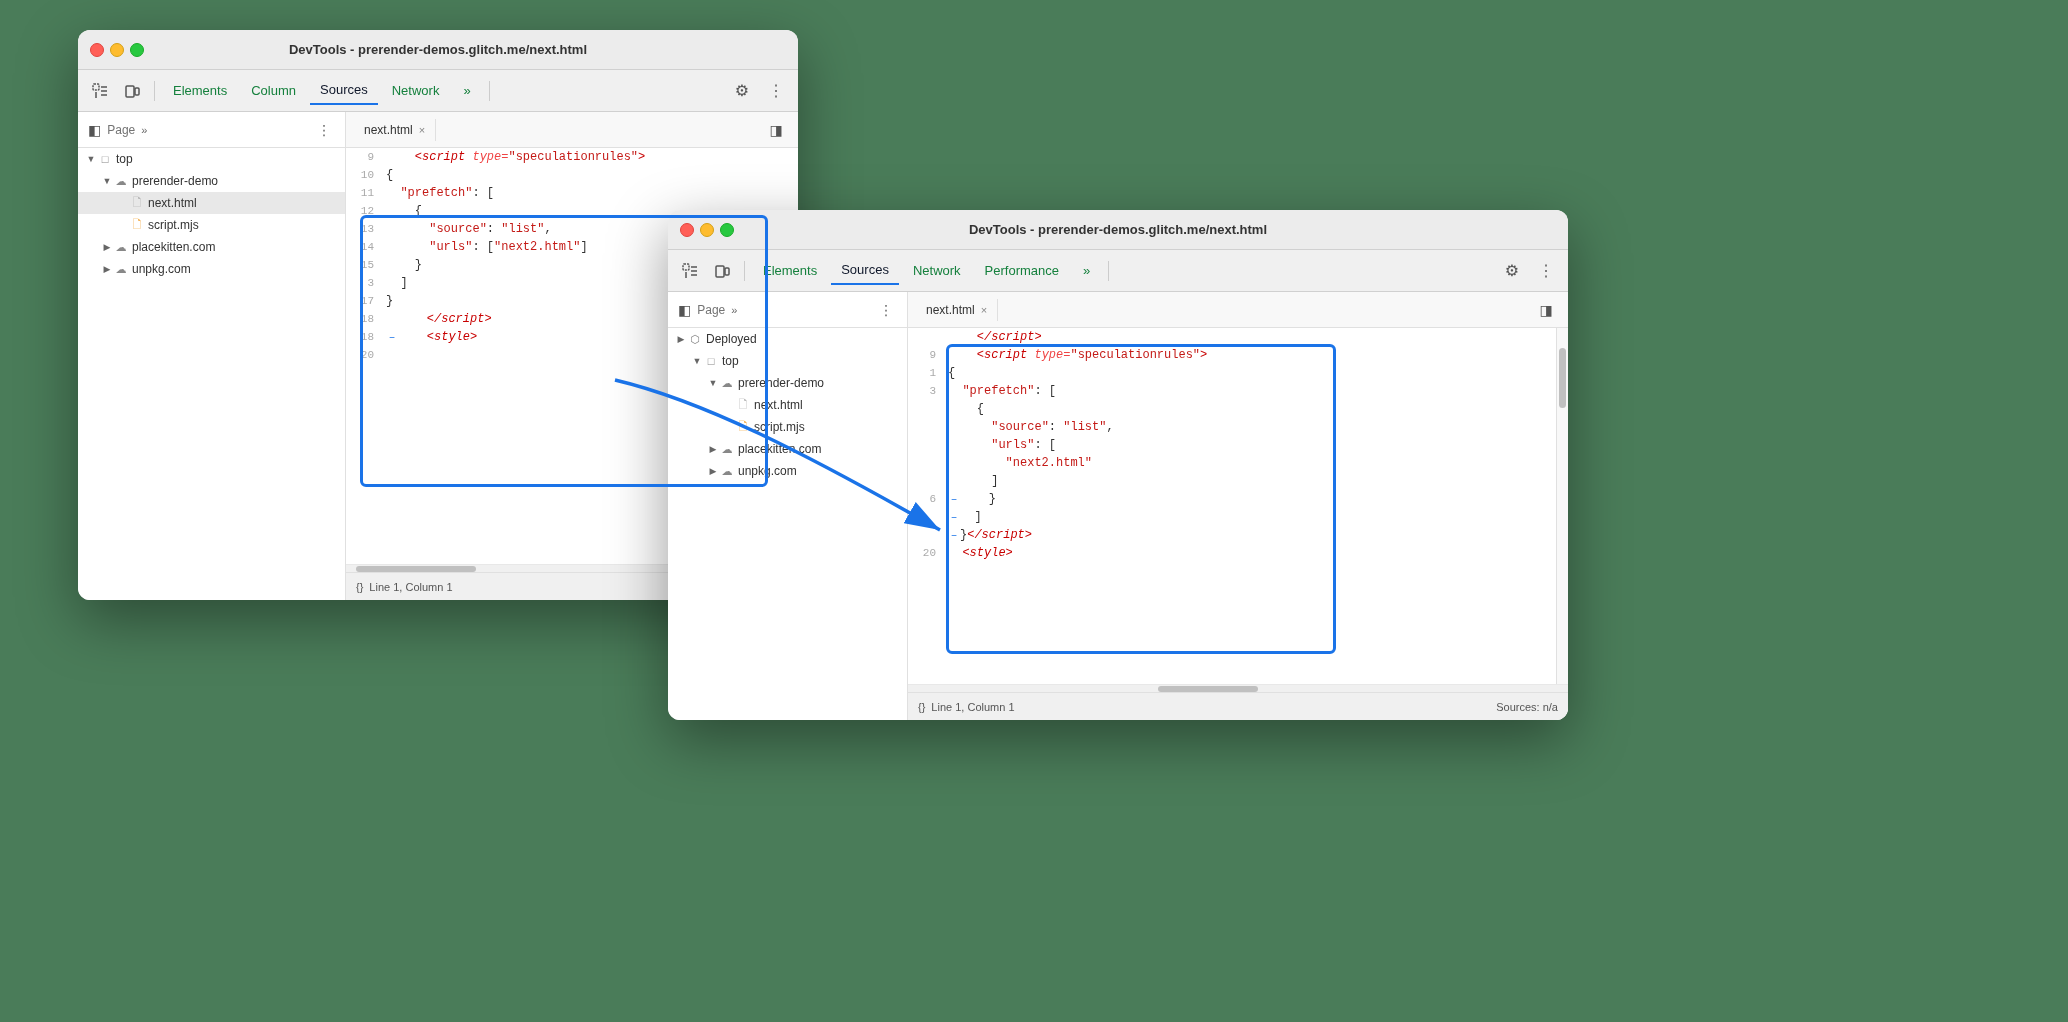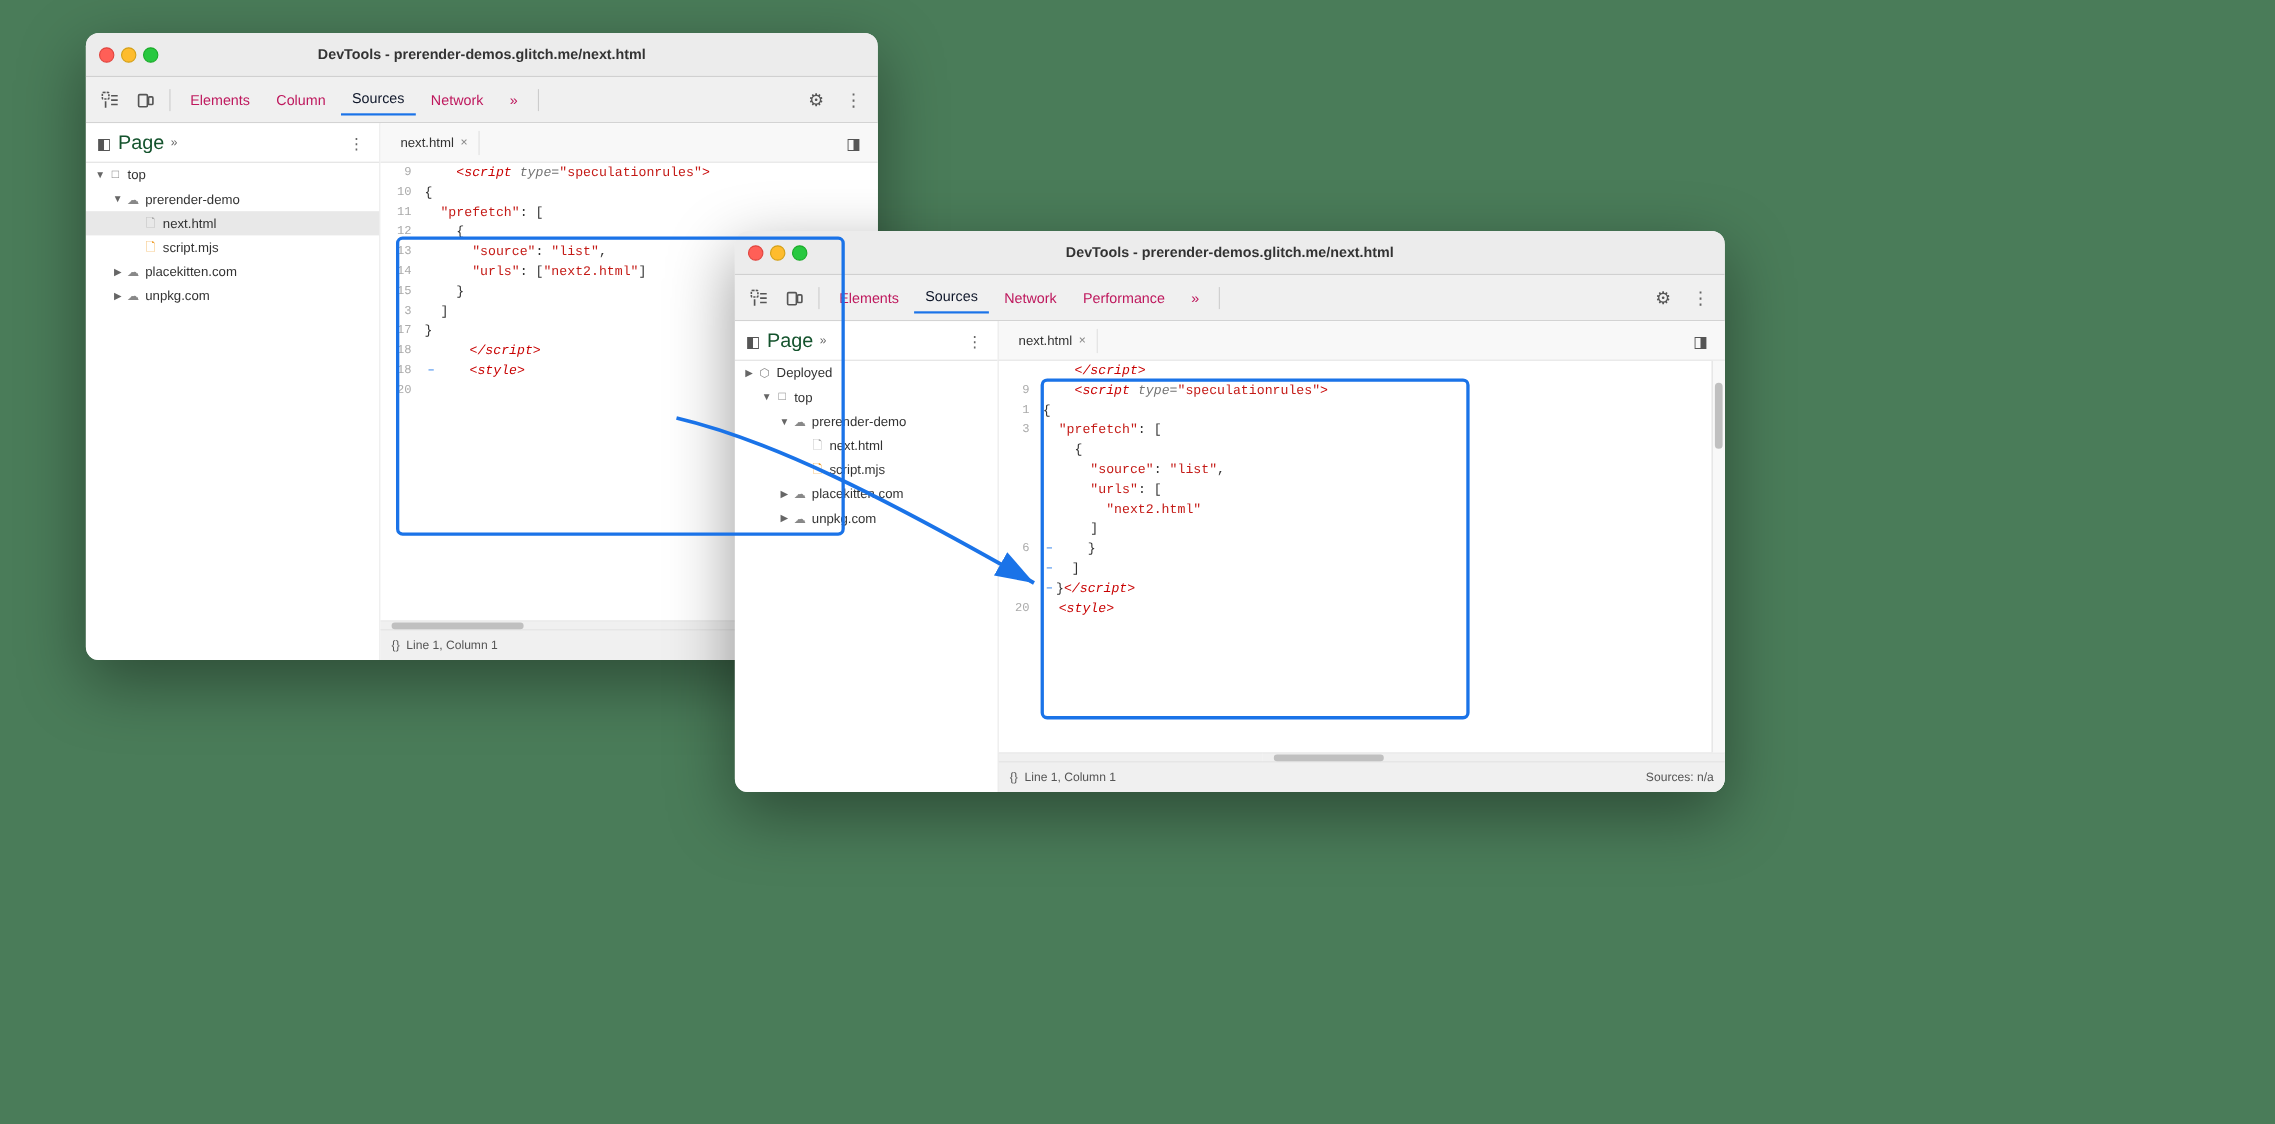--- a/index.html
+++ b/index.html
@@ -100,21 +100,21 @@
     .toolbar-sep {
       width: 1px;
       height: 20px;
       background: #ccc;
       margin: 0 4px;
     }
 
     .tab-item {
       padding: 6px 10px;
       font-size: 13px;
-      color: #be185d;
+      color: #15803d;
       cursor: pointer;
       border-radius: 4px;
       white-space: nowrap;
     }
 
     .tab-item.active {
       color: #0f172a;
       border-bottom: 2px solid #1a73e8;
       border-radius: 0;
     }
@@ -145,22 +145,22 @@
     .sidebar-header {
       height: 36px;
       display: flex;
       align-items: center;
       padding: 0 10px;
       border-bottom: 1px solid #e0e0e0;
       gap: 6px;
     }
 
     .sidebar-header-text {
-      font-size: 18px;
-      color: #14532d;
+      font-size: 12px;
+      color: #737373;
       font-weight: 500;
     }
 
     .sidebar-content {
       flex: 1;
       overflow-y: auto;
       font-size: 12px;
       color: #333;
     }
 
@@ -278,21 +278,21 @@
       width: 12px;
       min-width: 12px;
       color: #1a73e8;
       text-align: center;
       font-size: 11px;
       line-height: 18px;
     }
 
     
     .c-tag { color: #c80000; font-style: italic; }
-    .c-attr { color: #737373; font-style: italic; }
+    .c-attr { color: #ef4444; font-style: italic; }
     .c-string { color: #c41a16; }
     .c-key { color: #c41a16; }
 
     
     .status-bar {
       height: 28px;
       background: #f0f0f0;
       border-top: 1px solid #e0e0e0;
       display: flex;
       align-items: center;

